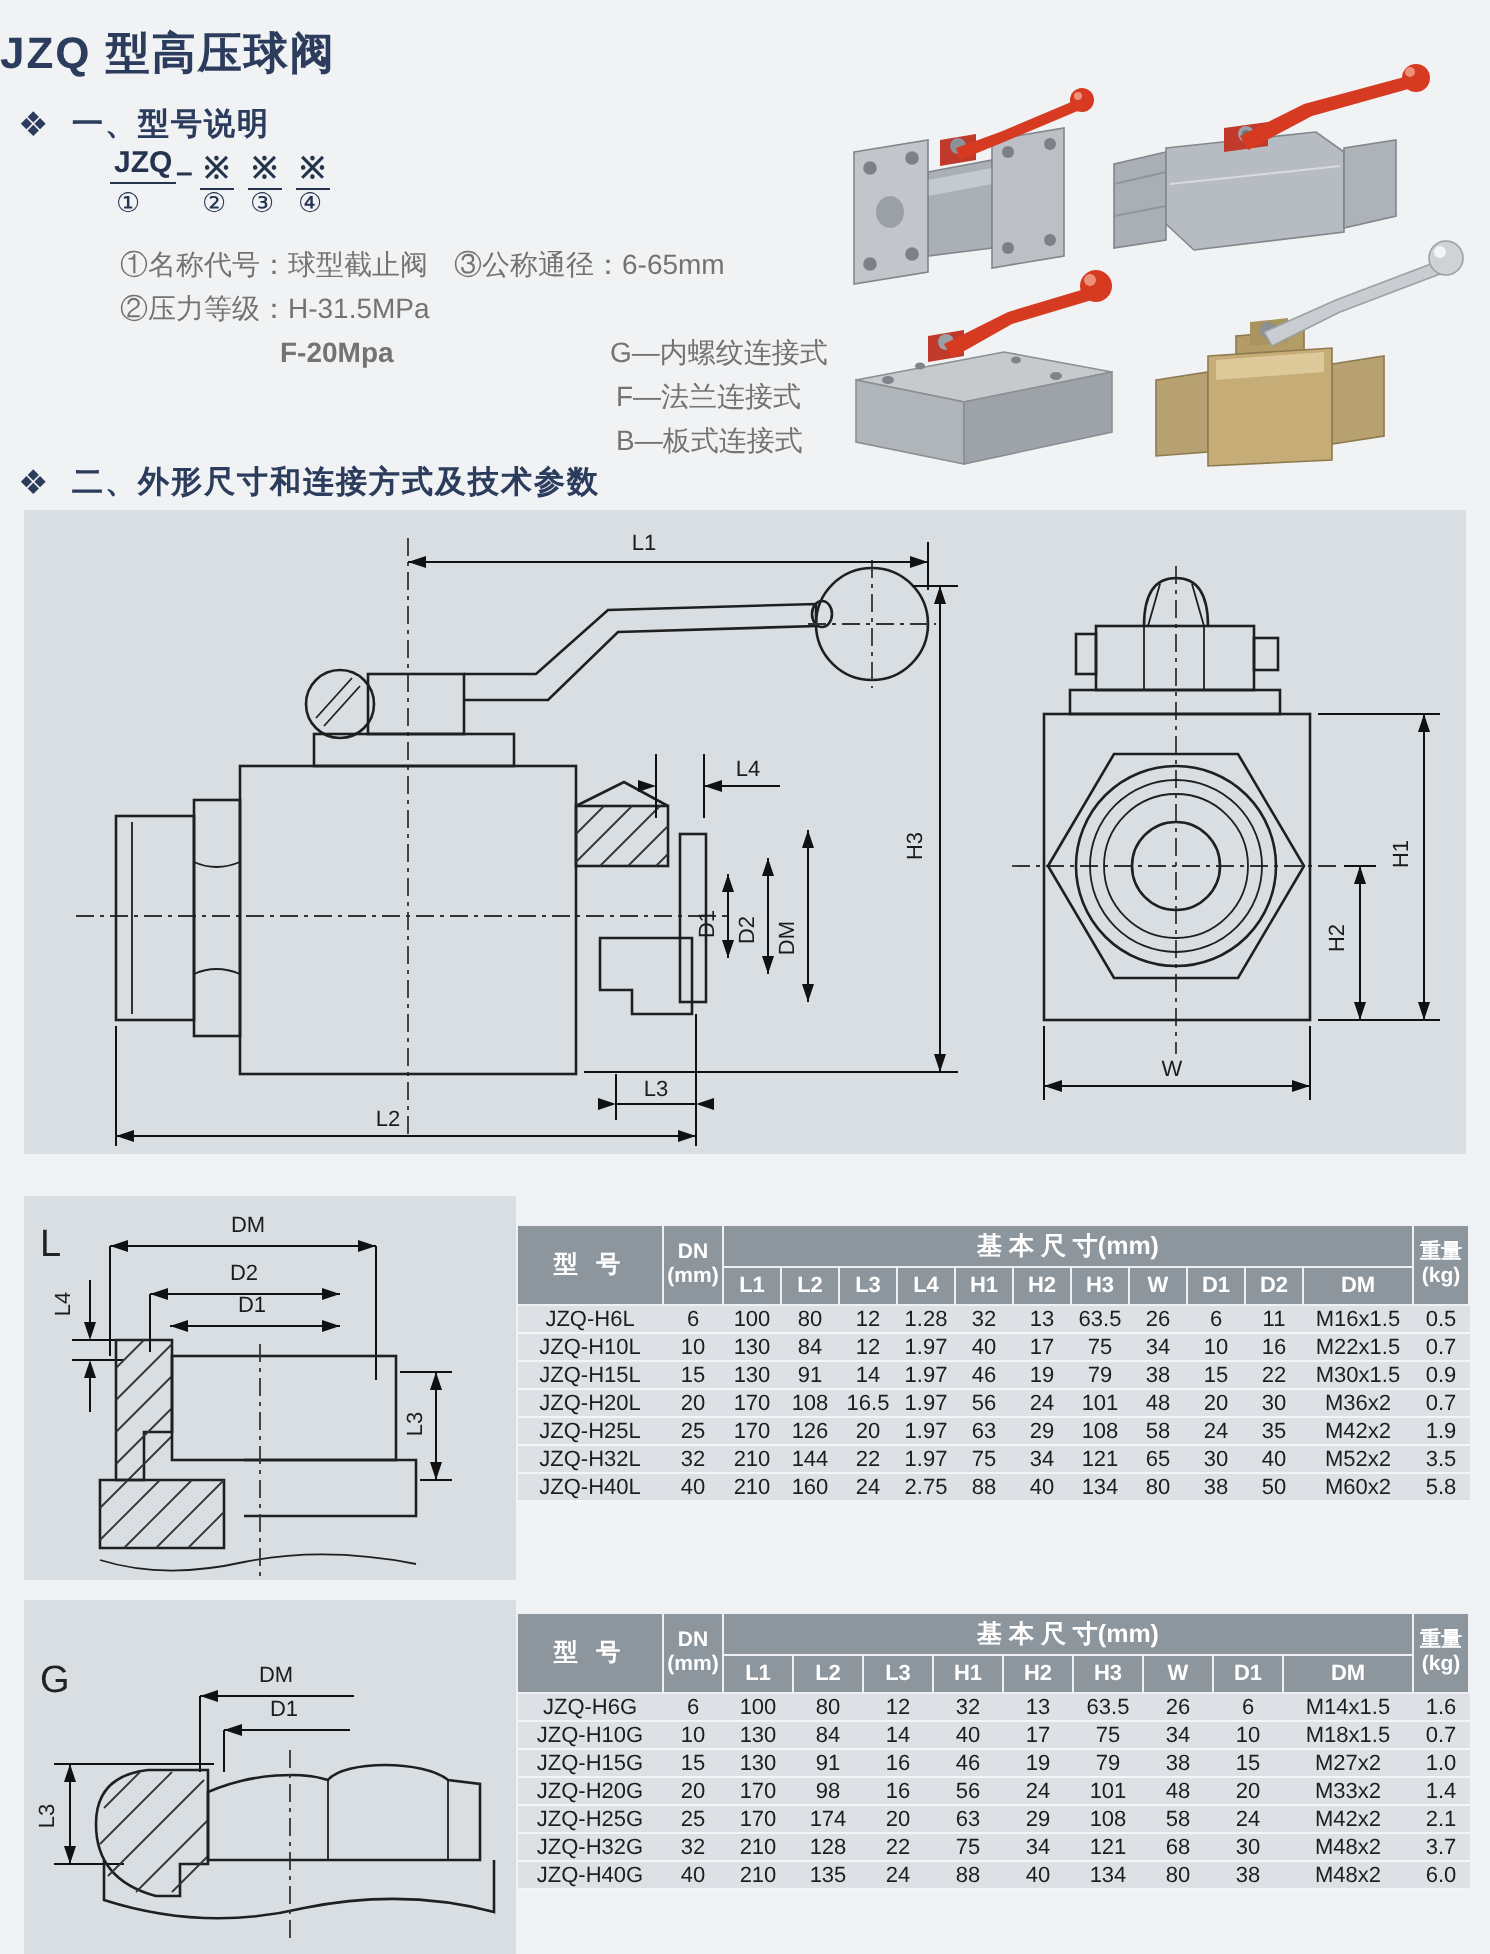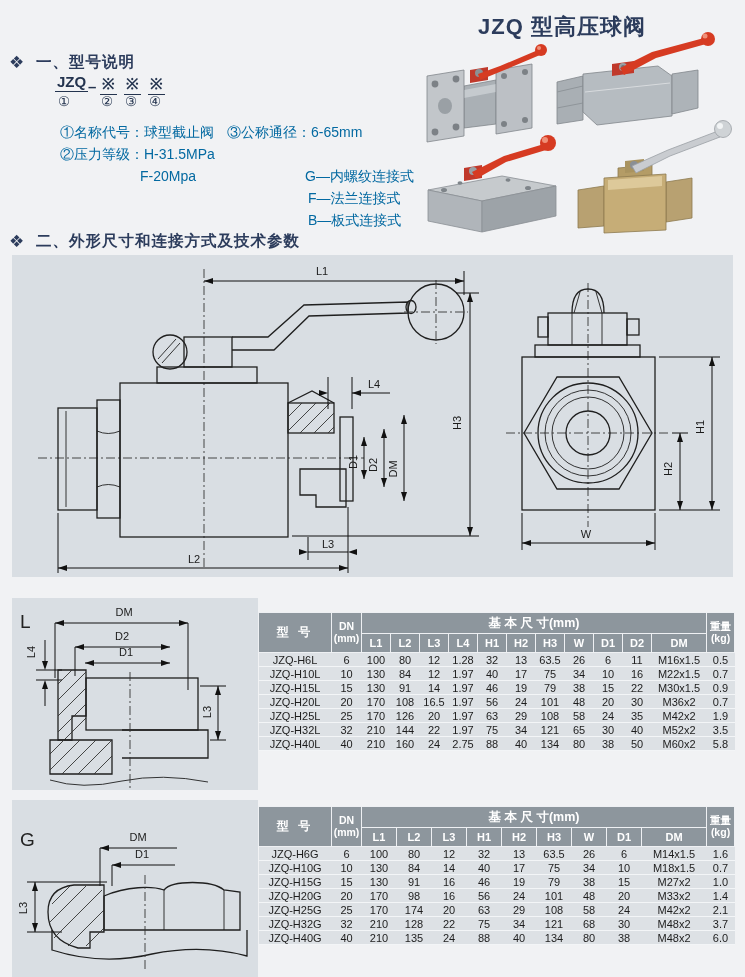--- a/index.html
+++ b/index.html
@@ -1,25 +1,25 @@
 <!DOCTYPE html>
 <html><head>
 <meta charset="utf-8">
 <style>
   html,body{margin:0;padding:0;}
   body{font-family:"Liberation Sans",sans-serif;}
   #page{position:relative;width:745px;height:977px;overflow:hidden;background:#f1f2f4;color:#1c2b45;}
   .abs{position:absolute;}
-  #title{top:12px;left:0;width:646px;text-align:right;font-size:22px;font-weight:bold;color:#2c3c5c;letter-spacing:1px;}
+  #title{top:12px;left:0;width:646px;text-align:left;font-size:22px;font-weight:bold;color:#2c3c5c;letter-spacing:1px;}
   .sec-marker{font-size:17px;color:#2c3c5c;}
   .sec-head{font-size:15.5px;font-weight:bold;color:#2c3c5c;letter-spacing:1px;}
   .code-txt{font-size:15px;font-weight:bold;color:#24344f;border-bottom:1.6px solid #24344f;padding:0 2px 1px 2px;}
   .code-dash{font-size:15px;font-weight:bold;color:#24344f;}
   .circ{font-size:13.5px;color:#24344f;}
-  .note{font-size:14px;color:#0369a1;white-space:nowrap;}
+  .note{font-size:14px;color:#737373;white-space:nowrap;}
   .panel{background:#d9dee3;}
   svg text{font-family:"Liberation Sans",sans-serif;}
   .dim{font-size:11px;fill:#1b1b1b;}
   .dim-big{font-size:19px;fill:#222;}
   .ln{stroke:#1f1f1f;stroke-width:1.3;fill:none;}
   .thin{stroke:#1f1f1f;stroke-width:0.9;fill:none;}
   .dimln{stroke:#111;stroke-width:1;fill:none;}
   .arr{fill:#111;stroke:none;}
   .cl{stroke:#333;stroke-width:0.9;fill:none;stroke-dasharray:9 3 2 3;}
   .hat{stroke:#333;stroke-width:0.9;}
@@ -51,21 +51,21 @@
   <span class="abs code-txt" style="left:124px;top:73px;">※</span>
   <span class="abs code-txt" style="left:148px;top:73px;">※</span>
   <span class="abs circ" style="left:58px;top:93px;">①</span>
   <span class="abs circ" style="left:101px;top:93px;">②</span>
   <span class="abs circ" style="left:125px;top:93px;">③</span>
   <span class="abs circ" style="left:149px;top:93px;">④</span>
 
   <span class="abs note" style="left:60px;top:124px;">①名称代号：球型截止阀</span>
   <span class="abs note" style="left:227px;top:124px;">③公称通径：6-65mm</span>
   <span class="abs note" style="left:60px;top:146px;">②压力等级：H-31.5MPa</span>
-  <span class="abs note" style="left:140px;top:168px;">F-20Mpa</span>
+  <span class="abs note" style="left:140px;top:168px;font-weight:bold;">F-20Mpa</span>
   <span class="abs note" style="left:305px;top:168px;">G—内螺纹连接式</span>
   <span class="abs note" style="left:308px;top:190px;">F—法兰连接式</span>
   <span class="abs note" style="left:308px;top:212px;text-align:center;">B—板式连接式</span>
 
   <svg class="abs" style="left:420px;top:28px;pointer-events:none;" width="325" height="207" viewBox="0 0 325 207">
 
     <g>
       <polygon points="44,58 76,52 76,96 44,100" fill="#aab0b5" stroke="#81868b" stroke-width="0.8"></polygon>
       <polygon points="44,62 76,56 76,64 44,70" fill="#ced3d7" opacity="0.75"></polygon>
       <polygon points="7,48 44,42 44,108 7,114" fill="#c2c6ca" stroke="#81868b" stroke-width="0.8"></polygon>

